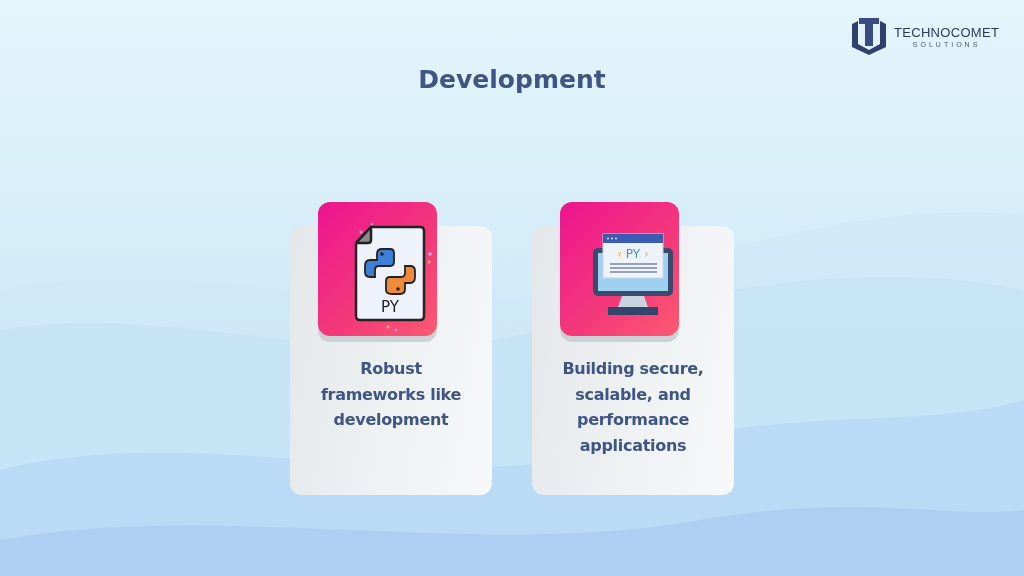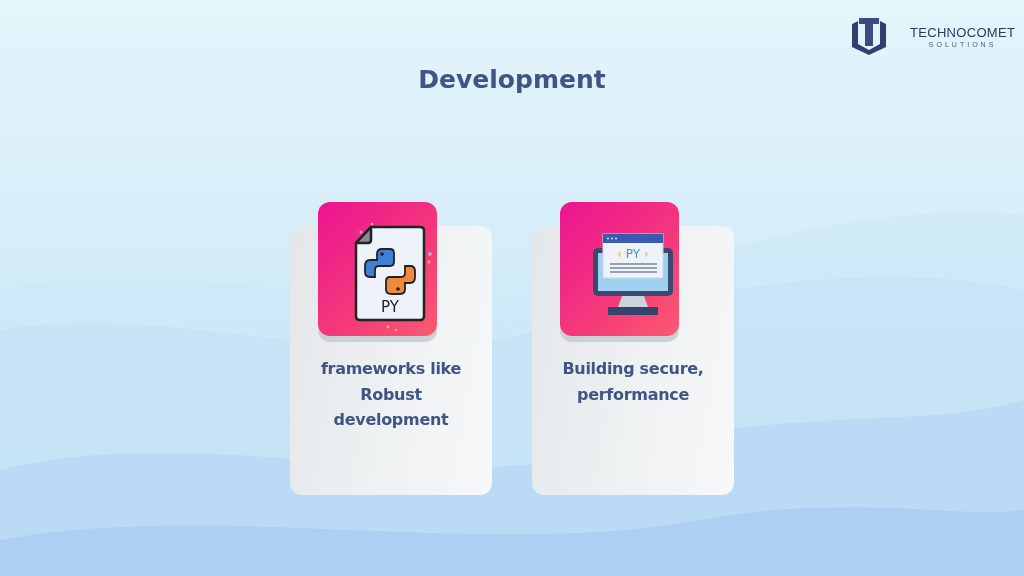--- a/index.html
+++ b/index.html
@@ -1,20 +1,20 @@
 <!DOCTYPE html>
 <html><head>
 <meta charset="utf-8">
 <style>
   html,body{margin:0;padding:0;}
   body{width:1024px;height:576px;overflow:hidden;position:relative;
     font-family:"DejaVu Sans",sans-serif;
     background:linear-gradient(180deg,#e4f5fb 0%,#d6eef9 40%,#c6e4f7 70%,#b6d6f5 100%);}
   .waves{position:absolute;left:0;top:0;width:1024px;height:576px;}
-  .logo{position:absolute;left:848px;top:16px;display:flex;align-items:center;gap:20px;}
+  .logo{position:absolute;left:848px;top:16px;display:flex;align-items:center;gap:4px;}
   .logo-text{display:flex;flex-direction:column;align-items:center;}
   .logo-name{font-family:"Liberation Sans",sans-serif;font-size:13px;color:#2b3a5e;letter-spacing:0.3px;}
   .logo-sub{font-family:"Liberation Sans",sans-serif;font-size:7px;color:#4b5a78;letter-spacing:3px;margin-top:1px;}
   .title{position:absolute;left:262px;top:60px;width:500px;text-align:center;
     font-family:"DejaVu Sans",sans-serif;font-weight:bold;font-size:25px;line-height:39px;color:#3e5585;}
   .card{position:absolute;top:226px;width:202px;height:269px;border-radius:12px;
     background:linear-gradient(100deg,#e3e7e9 0%,#eef1f2 50%,#f6f8f9 100%);}
   .tile{position:absolute;top:202px;width:119px;height:134px;border-radius:12px;
     background:linear-gradient(135deg,#ec1490 0%,#f43a7a 60%,#fb5a70 100%);
     box-shadow:0 6px 0 rgba(200,205,208,0.9);}
@@ -67,22 +67,22 @@
     <g fill="#f9c06a">
         <circle cx="111" cy="60" r="1.5"></circle>
         <circle cx="70" cy="125" r="1.4"></circle>
       </g>
     <g fill="#a9b4ff">
         <circle cx="112" cy="52" r="1.8"></circle>
       </g>
   </svg>
 </div>
 <div class="desc" style="left:290px;">
+  <span>Robust</span>
   <span>frameworks like</span>
-  <span>Robust</span>
   <span>development</span>
 </div>
 
 <div class="card" style="left:532px;"></div>
 <div class="tile" style="left:560px;">
   <svg width="147" height="134" viewBox="0 0 147 134">
     <rect x="33" y="46" width="80" height="48" rx="5" fill="#3a4a6e"></rect>
     <rect x="38" y="51" width="70" height="38" fill="#9fd0f0"></rect>
     <polygon points="62,94 84,94 88,105 58,105" fill="#c9d4df"></polygon>
     <rect x="48" y="105" width="50" height="8" fill="#34446b"></rect>
@@ -96,14 +96,16 @@
     <text x="73" y="56" text-anchor="middle" font-family="DejaVu Sans, sans-serif" font-size="12"><tspan fill="#f2b134">‹ </tspan><tspan fill="#4a8fd6">PY</tspan><tspan fill="#f2b134"> ›</tspan></text>
     <g stroke="#7a8494" stroke-width="1.5">
         <line x1="50" y1="62" x2="97" y2="62"></line>
         <line x1="50" y1="66" x2="97" y2="66"></line>
         <line x1="50" y1="70" x2="97" y2="70"></line>
       </g>
   </svg>
 </div>
 <div class="desc" style="left:532px;">
   <span>Building secure,</span>
+  <span>scalable, and</span>
   <span>performance</span>
+  <span>applications</span>
 </div>
 
 </body></html>

